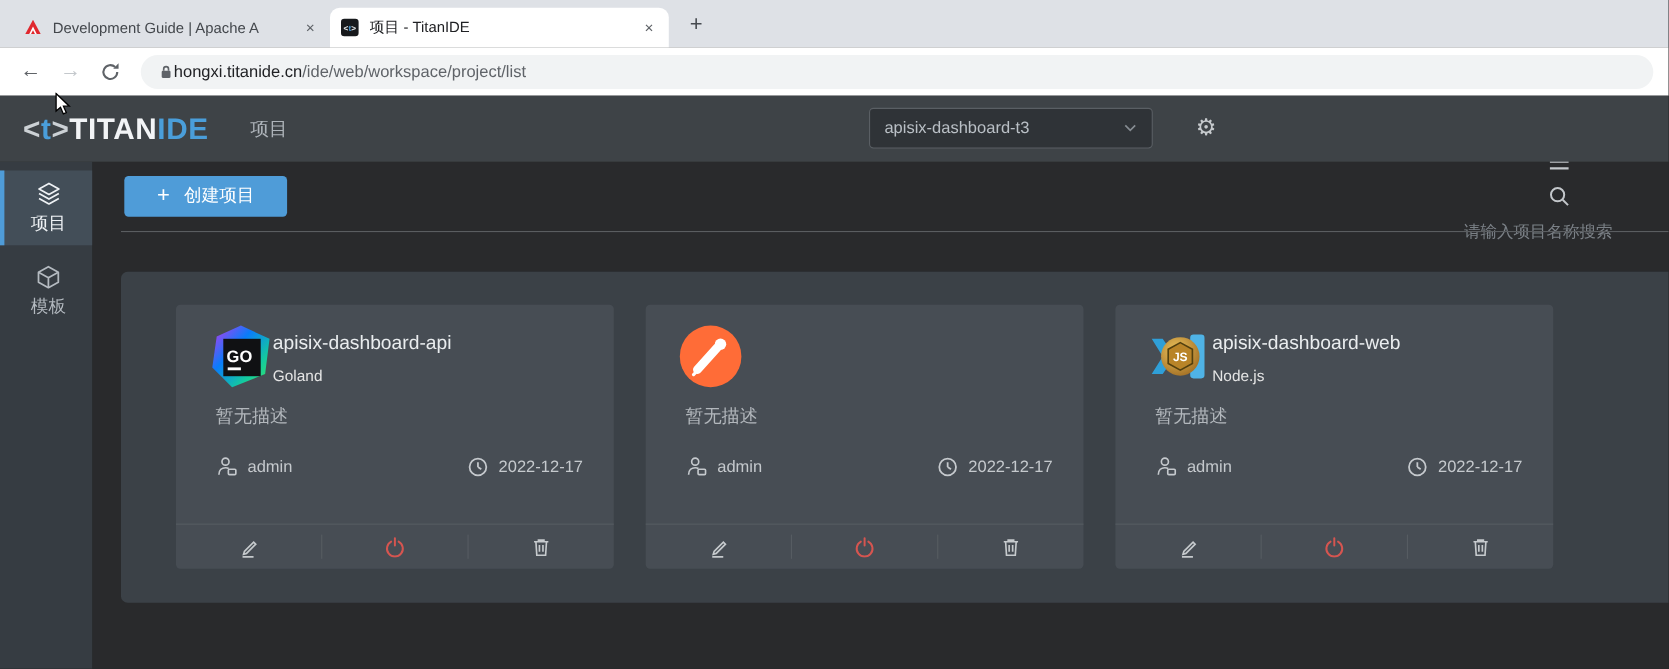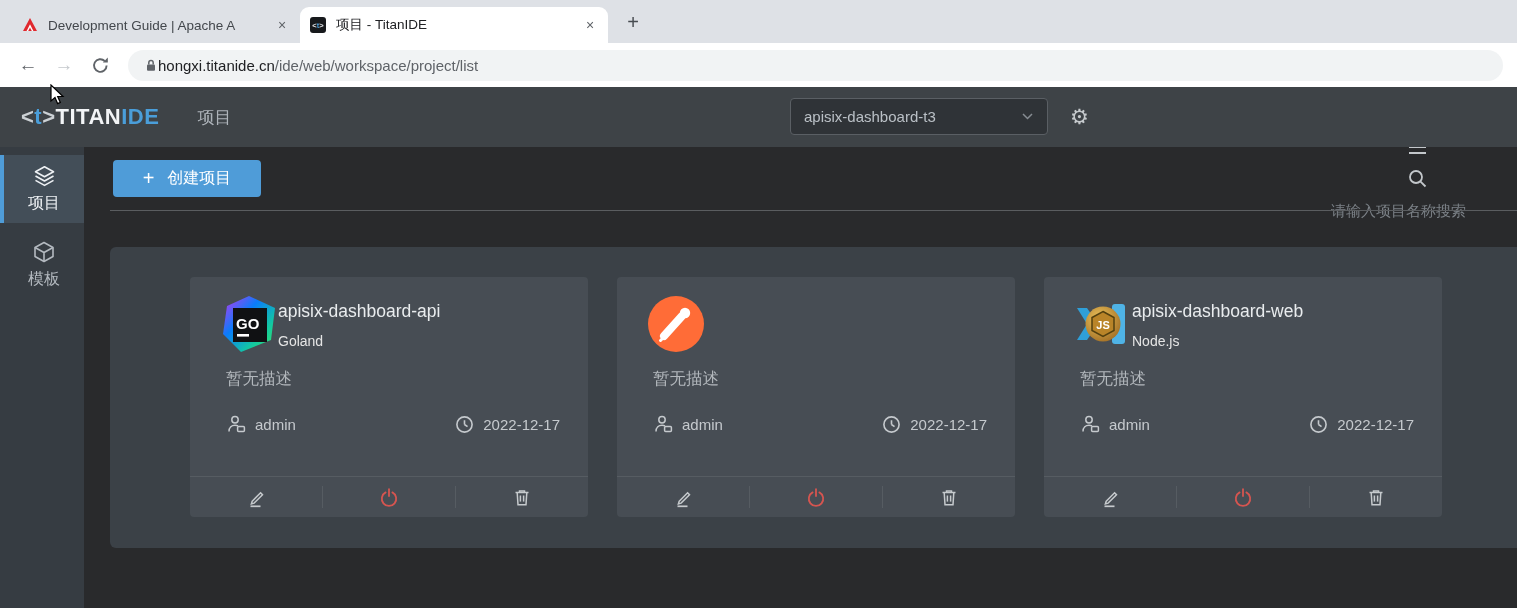--- a/index.html
+++ b/index.html
@@ -24,24 +24,24 @@
   .urlrow { height:44px; background:#fff; display:flex; align-items:center; padding:0 14px 0 10px; }
   .navbtn { width:36px; height:36px; display:flex; align-items:center; justify-content:center; font-size:19px; }
   .back { color:#5f6368; } .fwd { color:#c4c8cc; }
   .omnibox { flex:1; height:31px; margin-left:10px; background:#f1f3f4; border-radius:16px;
     display:flex; align-items:center; padding:0 16px; }
   .url { font-size:15px; color:#202124; white-space:nowrap; }
   .url .path { color:#5f6368; }
 
   
   .appheader { height:60px; background:#3e4347; display:flex; align-items:center; padding-left:21px; position:relative; }
-  .logo { font-size:22px; font-weight:bold; letter-spacing:.5px; white-space:nowrap; }
+  .logo { font-size:27px; font-weight:bold; letter-spacing:.5px; white-space:nowrap; }
   .logo .br { color:#ccd1d5; } .logo .blue { color:#4a9eda; } .logo .titan { color:#f2f4f6; }
   .pagetitle { margin-left:38px; font-size:17px; color:#aeb4ba; }
-  .wsgroup { position:absolute; left:790px; top:11px; display:flex; align-items:center; gap:22px; }
+  .wsgroup { position:absolute; left:790px; top:11px; display:flex; align-items:center; gap:39px; }
   .wselect { width:258px; height:37px; background:#2f3337; border:1px solid #5a5f64; border-radius:4px;
     display:flex; align-items:center; justify-content:space-between; padding:0 13px; }
   .wselect .val { font-size:15px; color:#bac0c6; }
   .gear { font-size:21px; color:#c6cacd; line-height:1; }
 
   
   .appbody { display:flex; height:461px; }
   .sidebar { width:84px; background:#363c42; padding-top:8px; flex:none; }
   .sideitem { height:68px; margin-bottom:8px; display:flex; flex-direction:column; align-items:center;
     justify-content:center; gap:5px; border-left:4px solid transparent; color:#b4bac0; font-size:16px; }
@@ -54,21 +54,21 @@
     display:flex; align-items:center; justify-content:center; gap:13px; font-size:16px; }
   .createbtn .plus { font-size:20px; font-weight:300; }
   .tspacer { flex:1; }
   .rightcluster { display:flex; align-items:center; gap:14px;flex-direction:column; }
   .searchinput { width:172px; background:transparent; border:none; outline:none; font-size:15px;
     color:#dfe3e6; font-family:"Liberation Sans",sans-serif; }
   .searchinput::placeholder { color:#7b8187; }
   .hdivider { height:1px; background:#5a5d60; margin-left:26px; }
   .gapband { height:36px; }
   .panel { margin-left:26px; height:301px; background:#3b4147; border-radius:6px 0 0 6px;
-    display:flex; gap:29px; padding:30px 0 0 80px; }
+    display:flex; gap:29px; padding:30px 0 0 50px; }
 
   
   .card { width:398px; height:240px; background:#474d54; border-radius:4px; display:flex; flex-direction:column; flex:none; }
   .card-head { display:flex; margin:18px 28px 0 30px; }
   .proj-icon { width:58px; height:58px; flex:none; }
   .head-text { padding-top:6px; }
   .proj-name { font-size:17.5px; color:#e9ecee; }
   .proj-tool { font-size:14px; color:#e5e5e5; margin-top:11px; }
   .card-desc { margin:15px 28px 0 36px; font-size:16.5px; color:#b2b7bc; }
   .card-meta { margin:24px 28px 0 36px; display:flex; align-items:center; justify-content:space-between;

